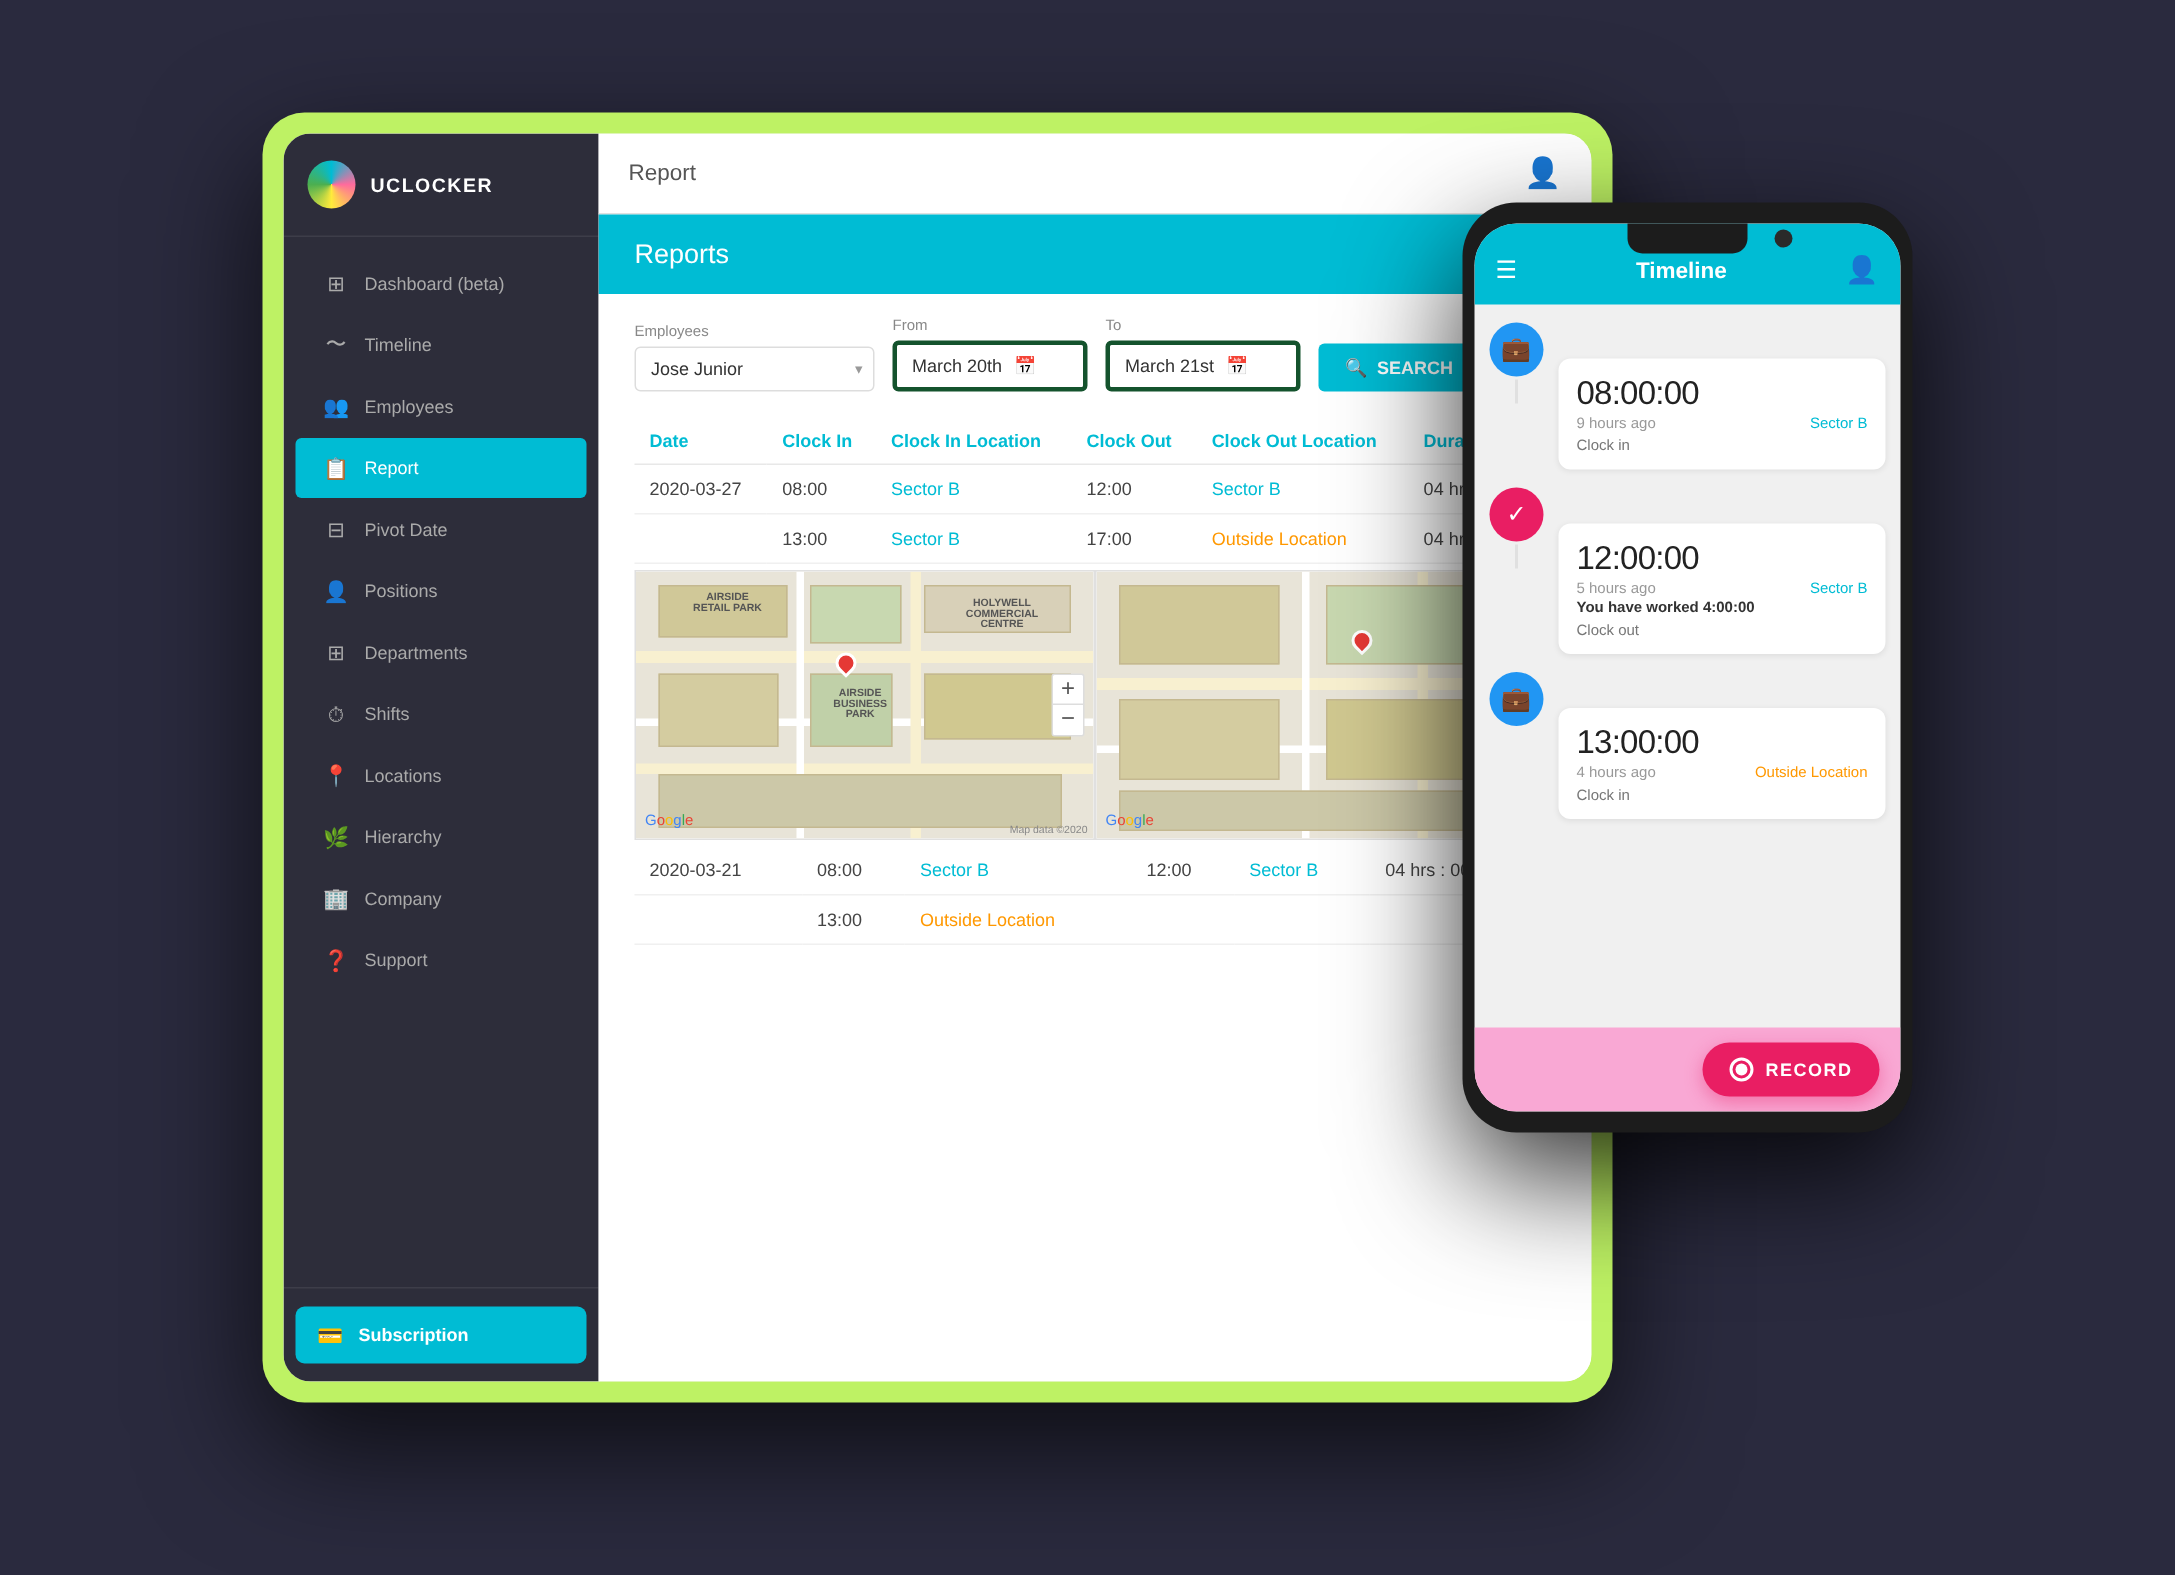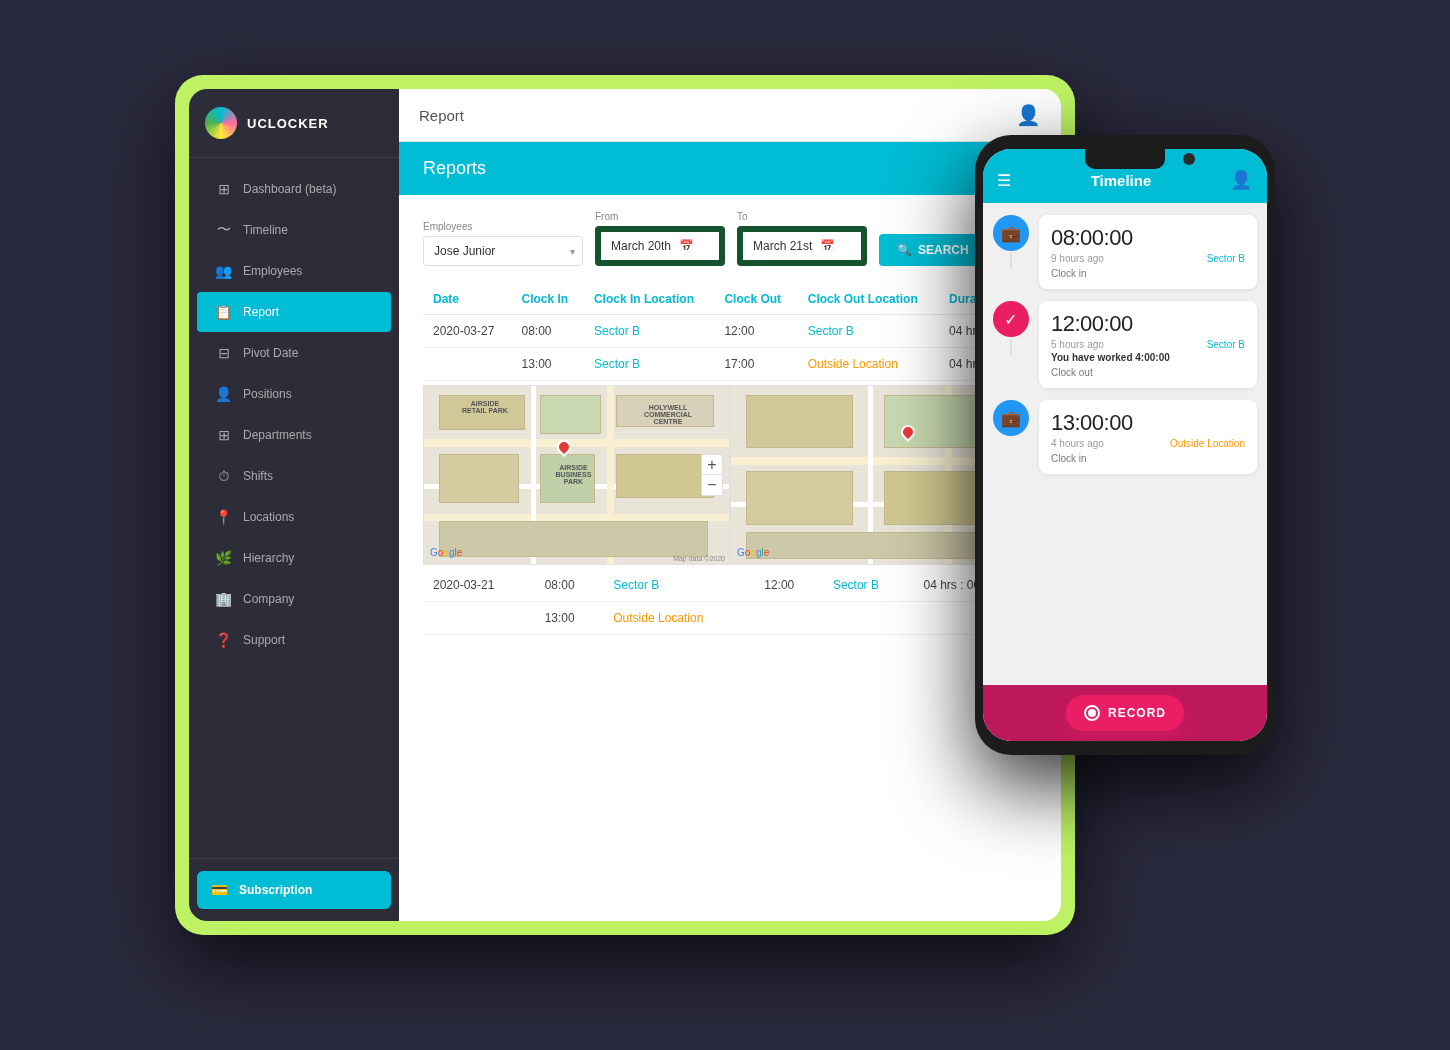--- a/index.html
+++ b/index.html
@@ -193,21 +193,21 @@
       padding: 7px 28px 7px 10px;
       font-size: 12px;
       color: #333;
       background: #fff;
       appearance: none;
       min-width: 160px;
       cursor: pointer;
     }
 
     .filter-date {
-      border: 6px solid #14532d;
+      border: 3px solid #14532d;
       border-radius: 4px;
       padding: 7px 10px;
       font-size: 12px;
       color: #333;
       display: flex;
       align-items: center;
       gap: 8px;
       background: #fff;
       min-width: 130px;
     }
@@ -461,20 +461,21 @@
 
     .tl-icon.blue { background: #2196F3; }
     .tl-icon.check { background: #e91e63; }
 
     .tl-card {
       flex: 1;
       background: #fff;
       border-radius: 8px;
       padding: 10px 12px;
       box-shadow: 0 1px 4px rgba(0,0,0,0.08);
+      margin-top: 24px;
     }
 
     .tl-time {
       font-size: 22px;
       font-weight: 300;
       color: #222;
       letter-spacing: -0.5px;
     }
 
     .tl-meta {
@@ -513,22 +514,22 @@
       width: 2px;
       height: 16px;
       background: #e0e0e0;
       margin: 2px auto;
     }
 
     
     .record-btn-wrap {
       padding: 10px 14px;
       display: flex;
-      justify-content: center;
-      background: #be185d;
+      justify-content: flex-end;
+      background: #f9a8d4;
     }
 
     .record-btn {
       background: #e91e63;
       color: #fff;
       border-radius: 24px;
       padding: 10px 18px;
       font-size: 12px;
       font-weight: 700;
       letter-spacing: 1px;

